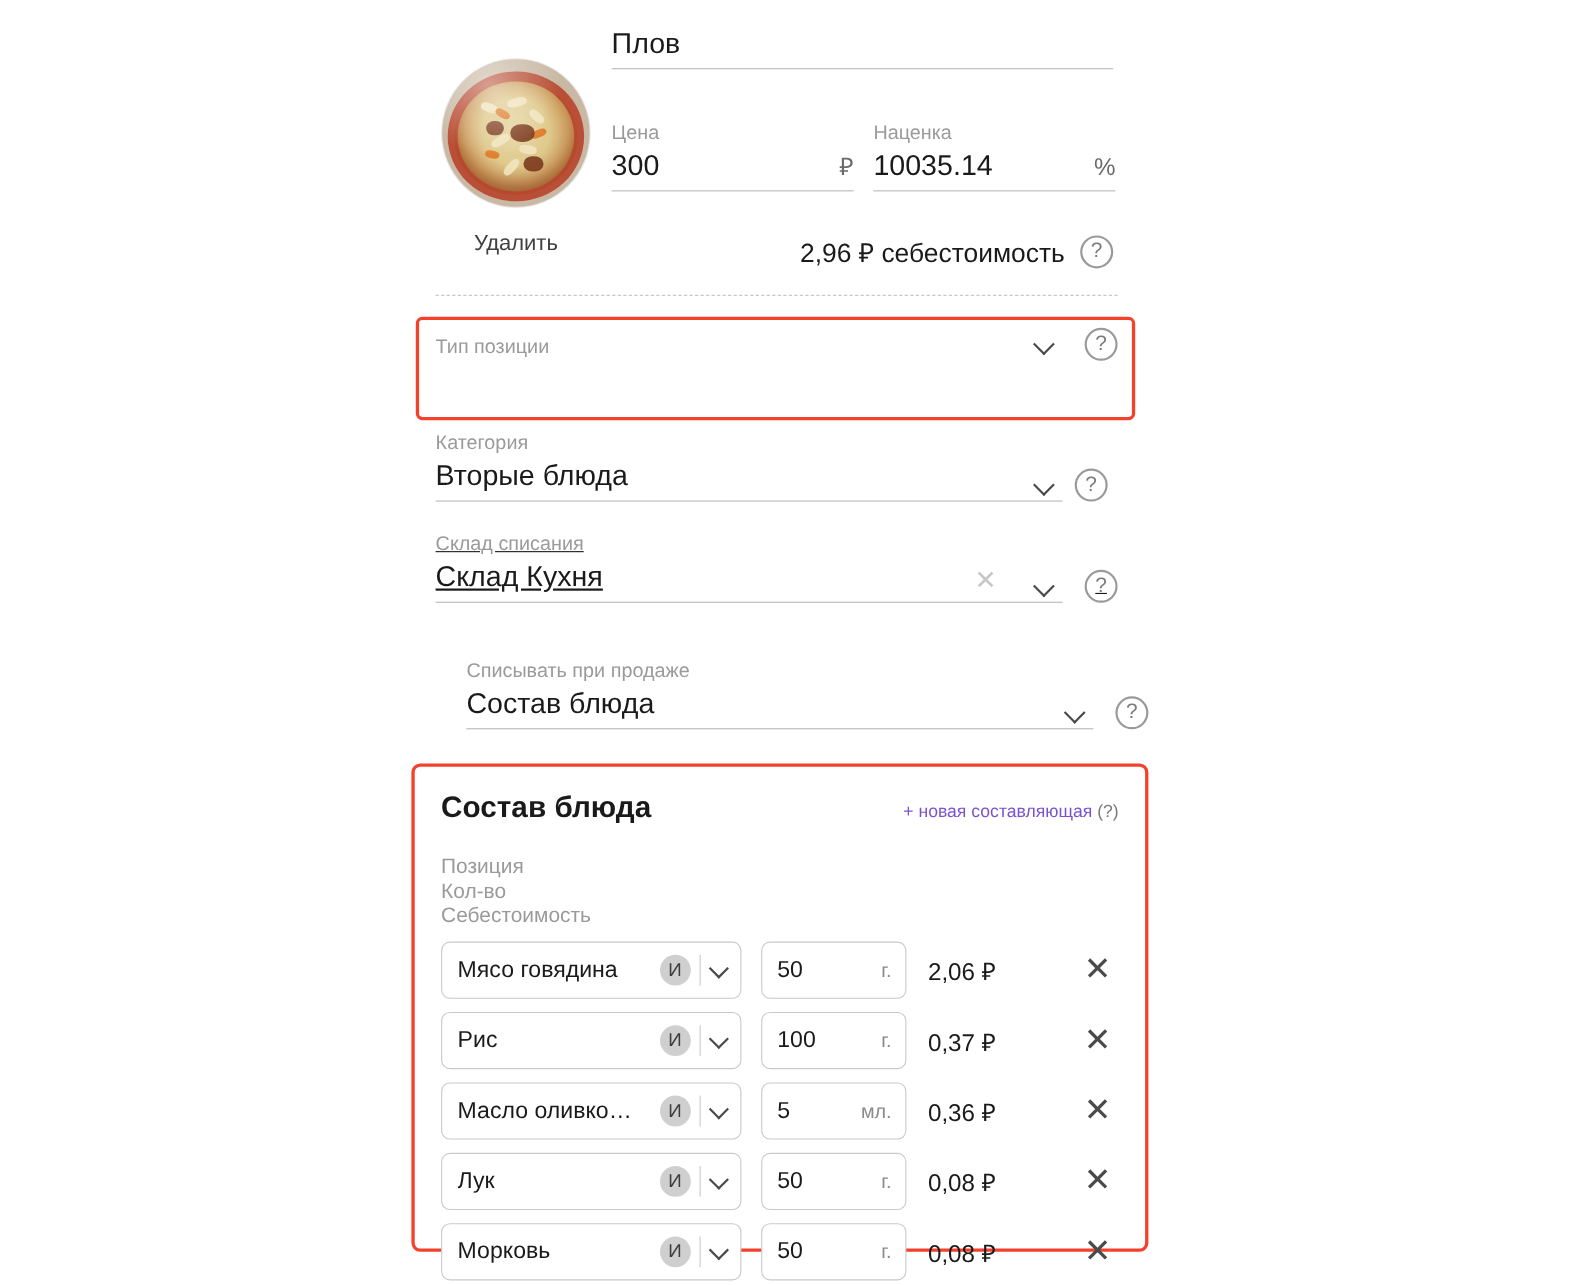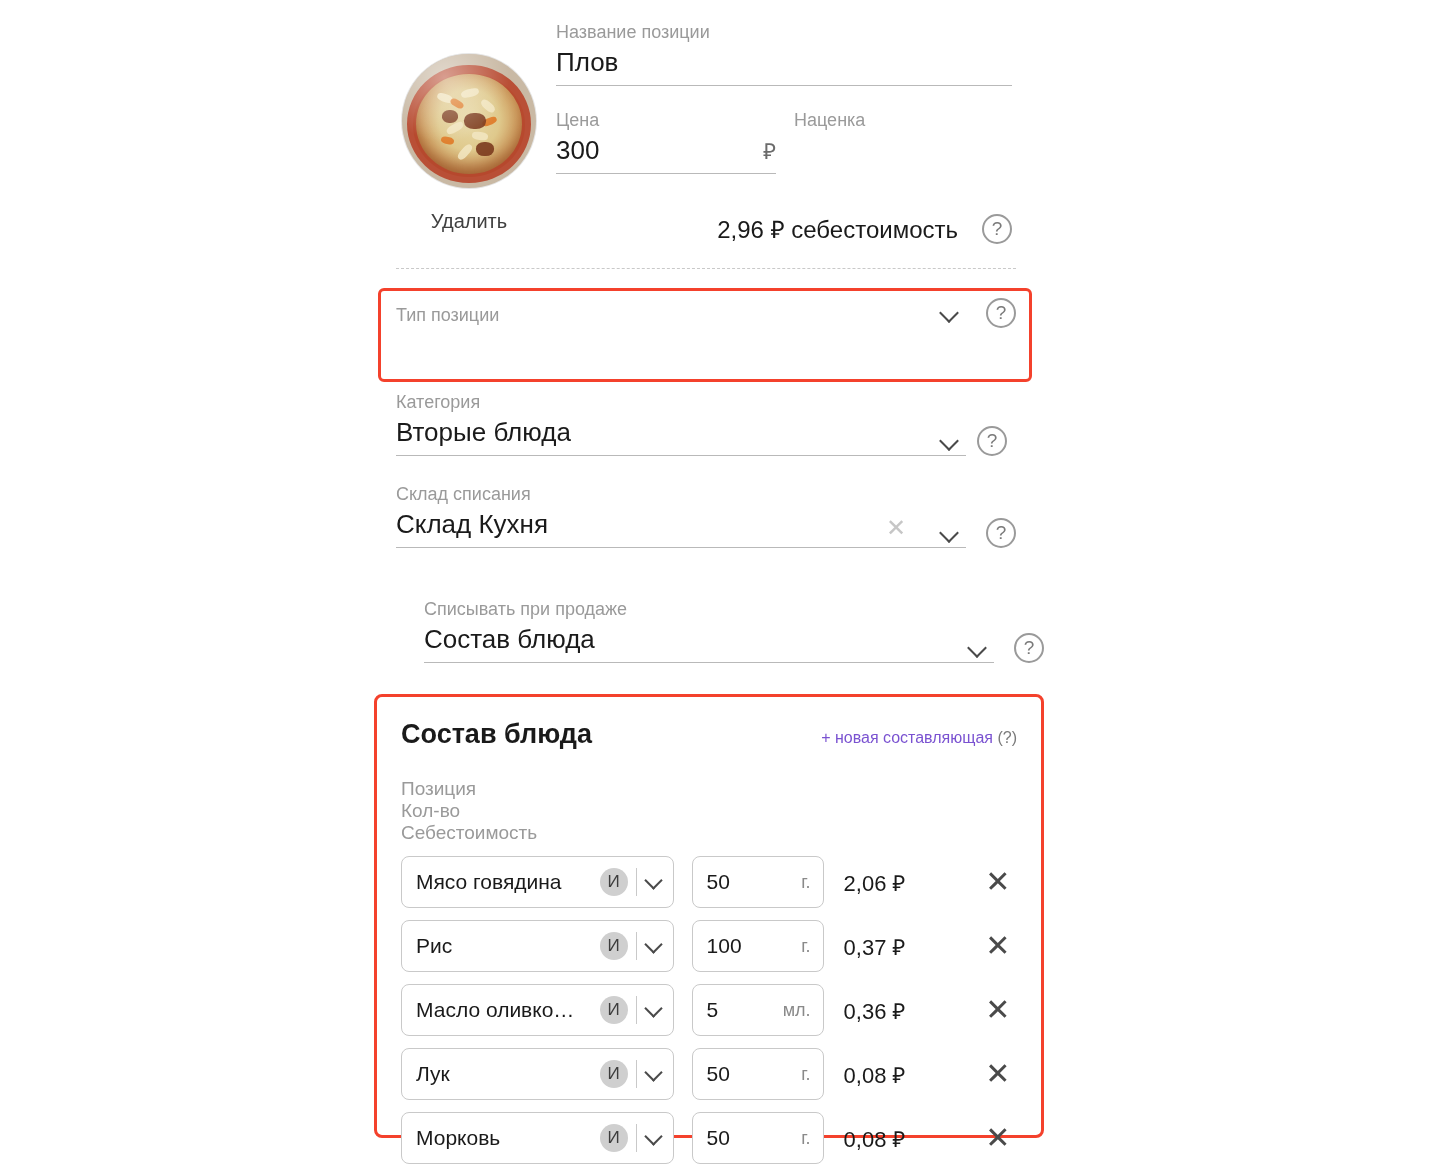--- a/index.html
+++ b/index.html
@@ -146,21 +146,21 @@
   }
 
   .cost-row {
     position: absolute;
     left: 160px;
     top: 190px;
     width: 456px;
     display: flex;
     align-items: center;
     justify-content: flex-end;
-    gap: 24px;
+    gap: 14px;
   }
   .cost-text {
     font-size: 24px;
     color: #1a1a1a;
   }
 
   .help-icon {
     width: 30px;
     height: 30px;
     border-radius: 50%;
@@ -233,21 +233,21 @@
     right: 60px;
     bottom: 8px;
     font-size: 24px;
     color: #c6c6c6;
     cursor: pointer;
     line-height: 1;
   }
 
   #row-type     { left: 396px; top: 298px; }
   #row-category { left: 396px; top: 392px; gap: 11px; }
-  #row-store    { left: 396px; top: 484px; }
+  #row-store    { left: 396px; top: 484px; text-decoration: underline; }
   #row-writeoff { left: 396px; top: 599px; margin-left: 28px; }
 
   
   .comp-box {
     position: absolute;
     left: 374px;
     top: 694px;
     width: 670px;
     height: 444px;
     border: 3px solid #f4412c;
@@ -402,36 +402,39 @@
         <div class="meat" style="left:46%;top:44%;width:22px;height:16px;"></div>
         <div class="meat" style="left:30%;top:42%;width:16px;height:13px;"></div>
         <div class="meat" style="left:55%;top:66%;width:18px;height:14px;"></div>
         <div class="rim"></div>
         <div class="top-light"></div>
       </div>
       <span class="delete-link">Удалить</span>
     </div>
 
     <div class="name-block">
-      <div class="field-label">Название позиции</div>
       <div class="underline-wrap">
         <input class="underline-input" value="Плов" style="">
       </div>
     </div>
 
     <div class="price-block">
       <div class="field-label">Цена</div>
       <div class="underline-wrap">
         <input class="underline-input" value="300" style="">
         <span class="unit-suffix">₽</span>
       </div>
     </div>
 
     <div class="markup-block">
       <div class="field-label">Наценка</div>
+      <div class="underline-wrap">
+        <input class="underline-input" value="10035.14" style="">
+        <span class="unit-suffix">%</span>
+      </div>
     </div>
 
     <div class="cost-row">
       <span class="cost-text">2,96 ₽ себестоимость</span>
       <span class="help-icon">?</span>
     </div>
   </div>
 
   <div class="divider"></div>
 

